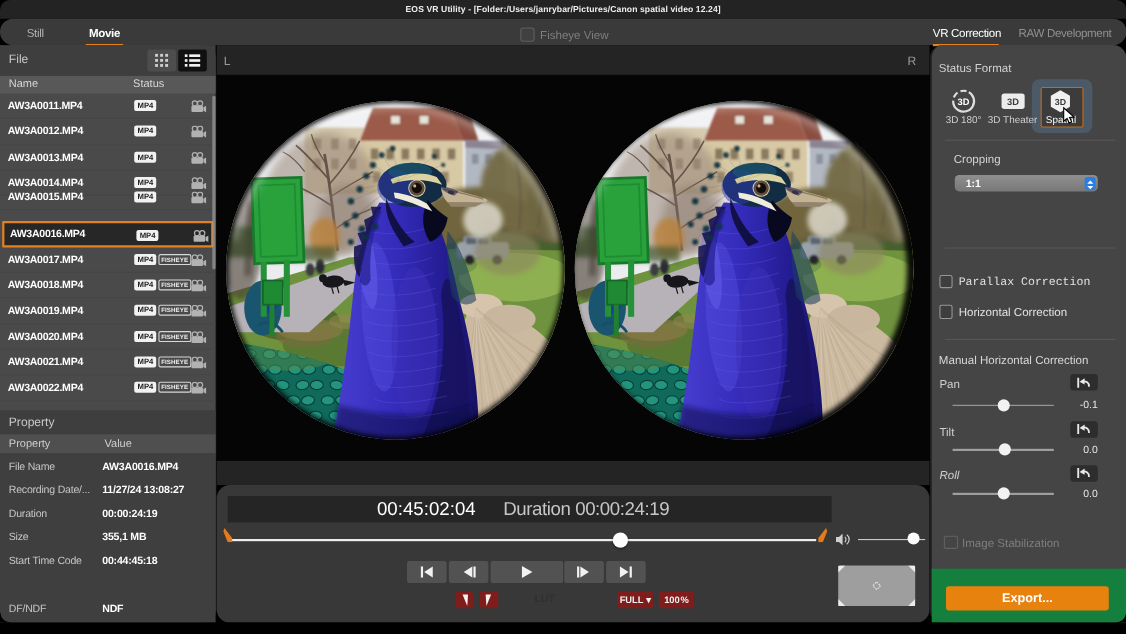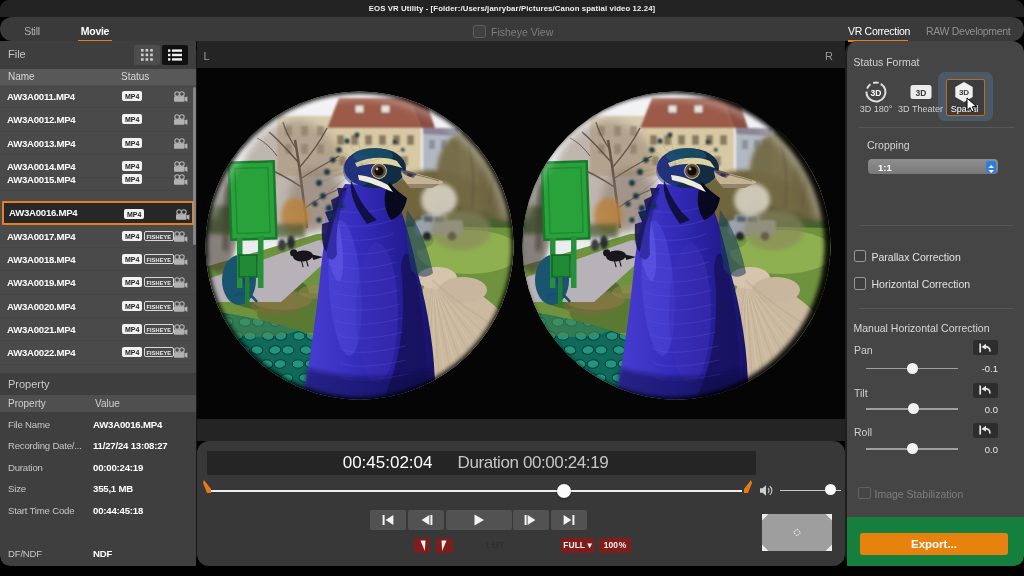--- a/index.html
+++ b/index.html
@@ -820,21 +820,21 @@
     <div id="cropdd">
         <span>1:1</span>
       <div id="cropstep"><svg width="10.5" height="12">
         <polygon points="5.2,2 8,5 2.4,5" fill="#fff"></polygon>
         <polygon points="5.2,10 8,7 2.4,7" fill="#fff"></polygon>
       </svg></div>
     </div>
     <div class="divider" style="top:184px;"></div>
 
     <div class="cb" style="left:6.5px;top:208.5px;"></div>
-    <div class="cb-lbl" style="left:24.5px;top:209.5px;">Parallax Correction</div>
+    <div class="cb-lbl" style="left:24.5px;top:209.5px;font-family:Liberation Mono, monospace;">Parallax Correction</div>
     <div class="cb" style="left:6.5px;top:236px;"></div>
     <div class="cb-lbl" style="left:24.5px;top:237px;">Horizontal Correction</div>
     <div class="divider" style="top:266.5px;"></div>
 
     <div class="rp-label" style="left:6.5px;top:281px;color:#d8d8d8;">Manual Horizontal Correction</div>
     <div id="sliders">
         <div class="rp-label" style="left:7px;top:303px;color:#cfcfcf;">Pan</div>
         <div class="rstbtn" style="top:299px;">
           <svg width="14" height="10">
             <path d="M2.2 0.5 V9.5" stroke="#e8e8e8" stroke-width="1.7"></path>
@@ -849,21 +849,21 @@
         <div class="rstbtn" style="top:341.5px;">
           <svg width="14" height="10">
             <path d="M2.2 0.5 V9.5" stroke="#e8e8e8" stroke-width="1.7"></path>
             <path d="M12 8.6 C12.2 4.6 9.6 3.3 5.8 3.7" stroke="#e8e8e8" stroke-width="1.6" fill="none"></path>
             <path d="M8 0.8 L3.4 4.1 L8 6.6 Z" fill="#e8e8e8"></path>
           </svg>
         </div>
         <div class="sltrack" style="top:367px;"></div>
         <div class="slthumb" style="left:61px;top:362.3px;"></div>
         <div class="slval" style="top:363px;">0.0</div>
-        <div class="rp-label" style="left:7px;top:384.5px;color:#cfcfcf;">Roll</div>
+        <div class="rp-label" style="left:7px;top:384.5px;color:#cfcfcf;font-style:italic;">Roll</div>
         <div class="rstbtn" style="top:381.5px;">
           <svg width="14" height="10">
             <path d="M2.2 0.5 V9.5" stroke="#e8e8e8" stroke-width="1.7"></path>
             <path d="M12 8.6 C12.2 4.6 9.6 3.3 5.8 3.7" stroke="#e8e8e8" stroke-width="1.6" fill="none"></path>
             <path d="M8 0.8 L3.4 4.1 L8 6.6 Z" fill="#e8e8e8"></path>
           </svg>
         </div>
         <div class="sltrack" style="top:407px;"></div>
         <div class="slthumb" style="left:60px;top:402.3px;"></div>
         <div class="slval" style="top:403px;">0.0</div>

